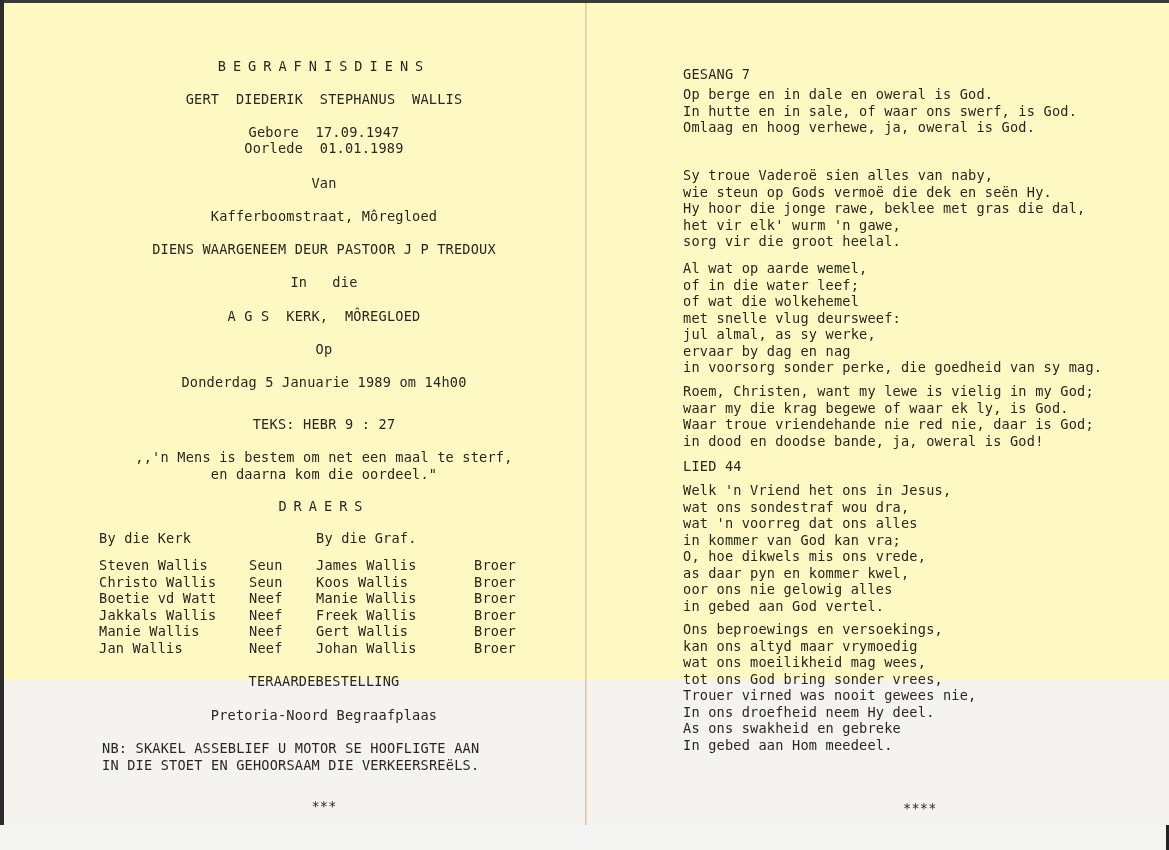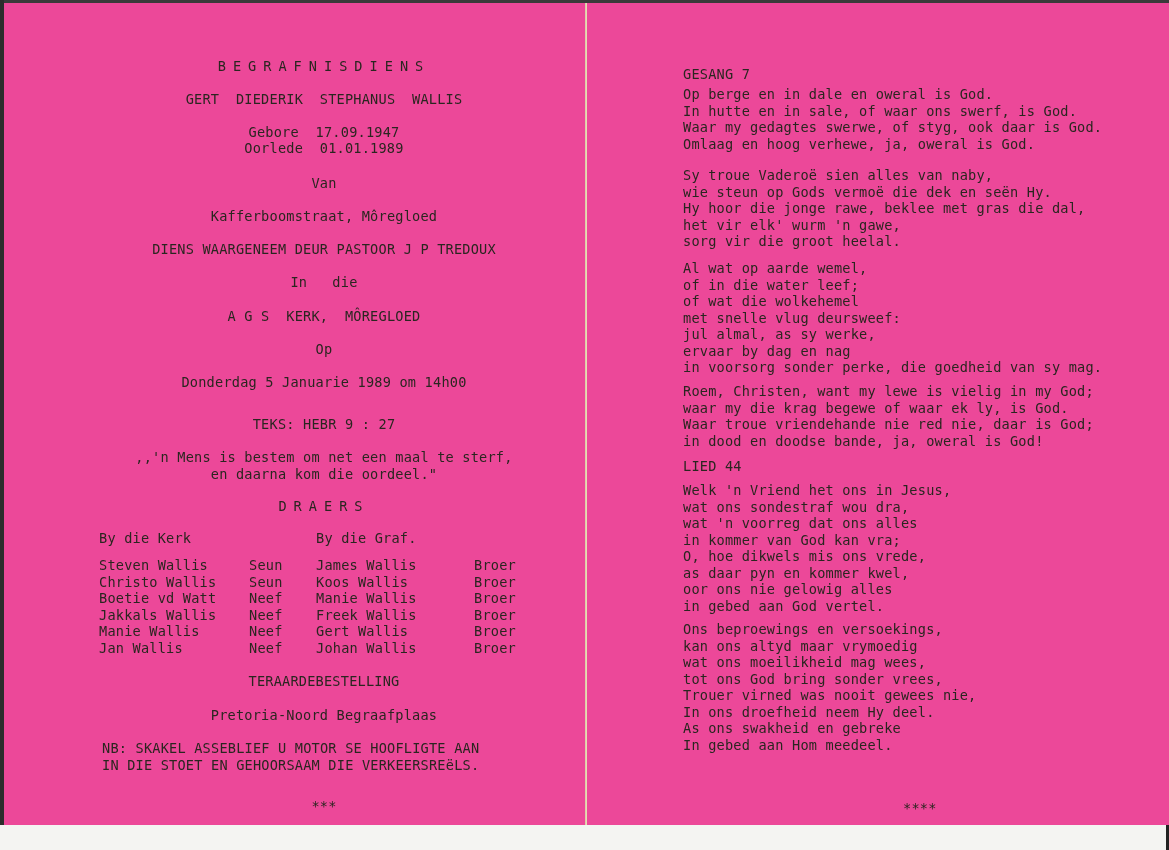--- a/index.html
+++ b/index.html
@@ -5,22 +5,22 @@
   html, body { margin: 0; padding: 0; }
   body {
     width: 1169px; height: 850px; position: relative; overflow: hidden;
     background: #f4f3ef;
     font-family: "DejaVu Sans Mono", "Liberation Mono", monospace;
     color: #2a2620;
   }
   .scan-edge-top { position: absolute; left: 0; top: 0; width: 1169px; height: 3px; background: #3a3a3a; }
   .scan-edge-left { position: absolute; left: 0; top: 0; width: 4px; height: 825px; background: #2c2c2c; }
   .paper {
-    position: absolute; left: 4px; top: 3px; width: 1165px; height: 822px;
-    background: #ec4899;
+    position: absolute; left: 4px; top: 3px; width: 1165px; height: 677px;
+    background: #fef9c3;
   }
   .fold {
     position: absolute; left: 585px; top: 3px; width: 2px; height: 822px;
     background: linear-gradient(to right, #d8c8a2, #efe0bb);
   }
   .bottom-strip { position: absolute; left: 0; top: 825px; width: 1169px; height: 25px; background: #f4f4f2; }
   .right-edge { position: absolute; left: 1166px; top: 825px; width: 3px; height: 25px; background: #222; }
 
   .page-left { position: absolute; left: 60px; top: 50px; width: 520px; }
   .page-right { position: absolute; left: 679px; top: 60px; width: 460px; }
@@ -139,21 +139,20 @@
   </div>
 
   <div class="page-right">
     <div class="r-block" style="top:3px">
       <div class="t">GESANG 7</div>
     </div>
 
     <div class="r-block" style="top:23px">
       <div class="t">Op berge en in dale en oweral is God.</div>
       <div class="t">In hutte en in sale, of waar ons swerf, is God.</div>
-      <div class="t">Waar my gedagtes swerwe, of styg, ook daar is God.</div>
       <div class="t">Omlaag en hoog verhewe, ja, oweral is God.</div>
     </div>
 
     <div class="r-block" style="top:104px">
       <div class="t">Sy troue Vaderoë sien alles van naby,</div>
       <div class="t">wie steun op Gods vermoë die dek en seën Hy.</div>
       <div class="t">Hy hoor die jonge rawe, beklee met gras die dal,</div>
       <div class="t">het vir elk' wurm 'n gawe,</div>
       <div class="t">sorg vir die groot heelal.</div>
     </div>

